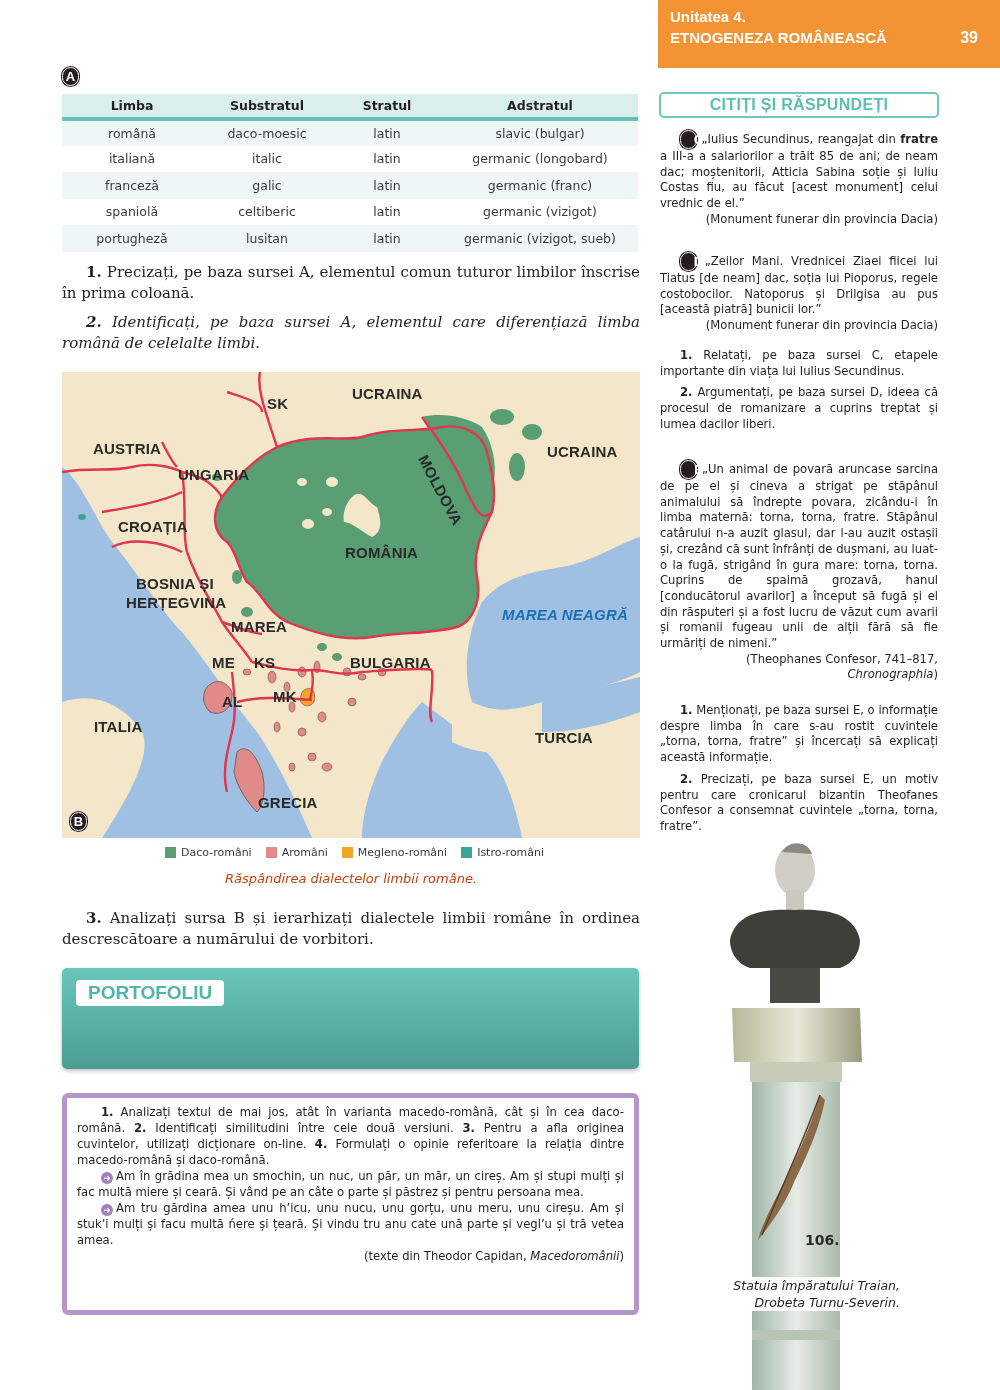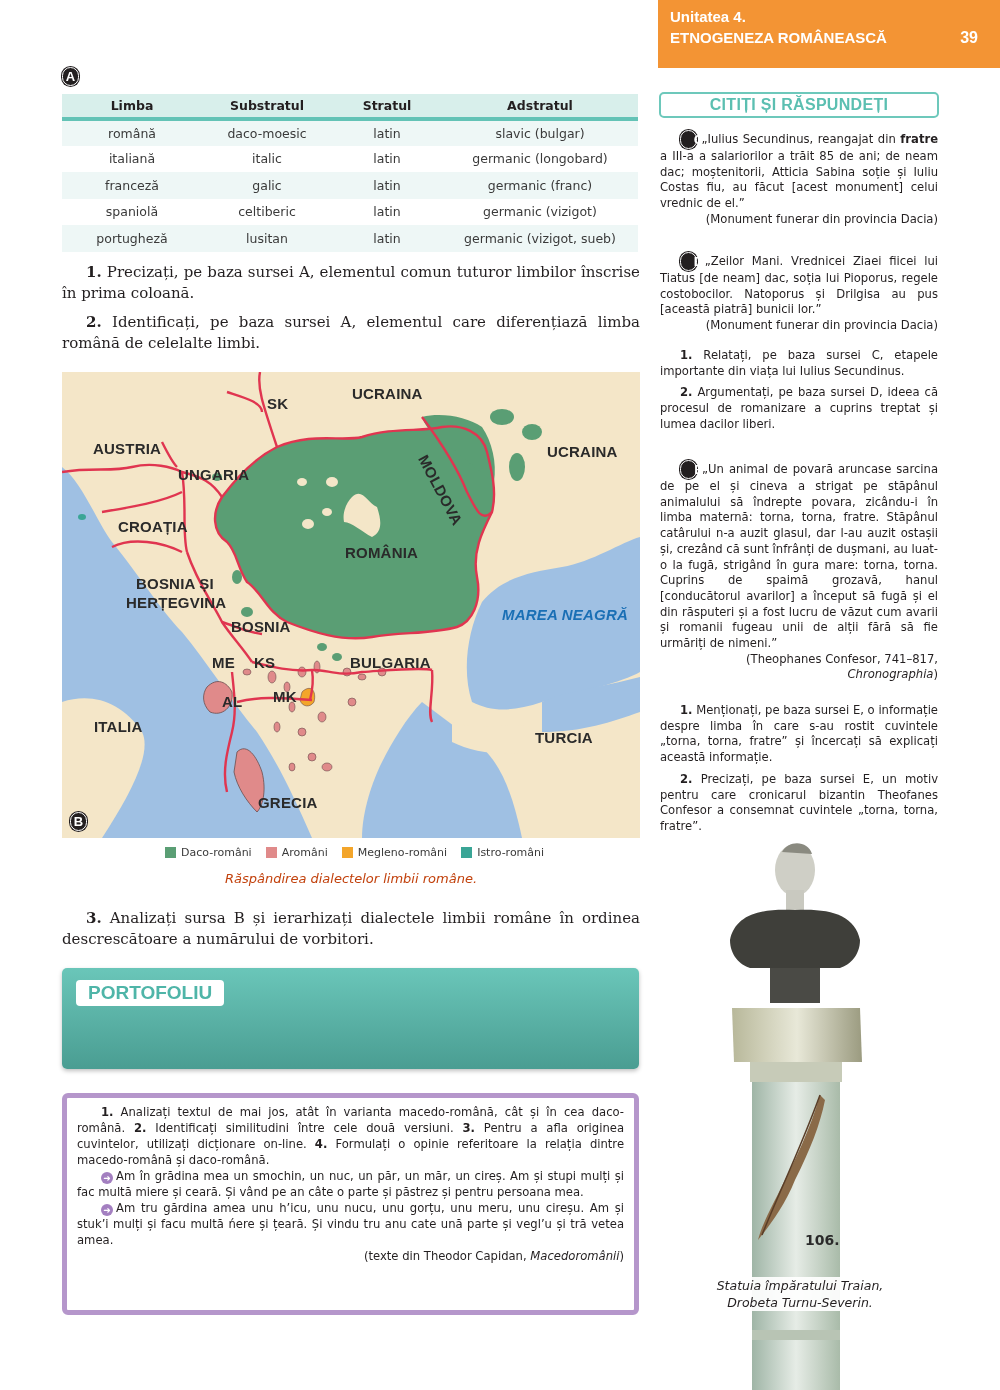--- a/index.html
+++ b/index.html
@@ -46,21 +46,21 @@
   .micii .src { text-align: right; text-indent: 0; }
 
   .citit-box { position: absolute; left: 659px; top: 92px; width: 280px; height: 26px; border: 2px solid #6dc8bb; border-radius: 5px; text-align: center; font-family: "Liberation Sans", sans-serif; font-weight: bold; font-size: 16px; line-height: 22px; color: #5bbfb1; letter-spacing: 0.3px; }
 
   .rc { position: absolute; left: 660px; width: 278px; font-family: "DejaVu Sans", sans-serif; font-size: 11.6px; line-height: 15.7px; color: #231f20; text-align: justify; }
   .rc .ind { text-indent: 20px; }
   .rc .right { text-align: right; }
   .rc b { font-weight: bold; }
 
   .statue { position: absolute; left: 700px; top: 830px; width: 200px; height: 560px; }
-  .statue-caption { position: absolute; left: 700px; top: 1277px; width: 200px; text-align: center; font-family: "DejaVu Sans", sans-serif; font-style: italic; font-size: 12.5px; line-height: 17px; color: #231f20; background: rgba(255,255,255,0.92); }
+  .statue-caption { position: absolute; left: 700px; top: 1277px; width: 200px; text-align: right; font-family: "DejaVu Sans", sans-serif; font-style: italic; font-size: 12.5px; line-height: 17px; color: #231f20; background: rgba(255,255,255,0.92); }
 </style>
 </head>
 <body>
 
 <div class="header-tab">
   <div class="unit">Unitatea 4.</div>
   <div class="row2">
     <span>ETNOGENEZA ROMÂNEASCĂ</span>
     <span class="pagenum">39</span>
   </div>
@@ -114,21 +114,21 @@
       <td>latin</td>
       <td>germanic (vizigot, sueb)</td>
     </tr>
   </tbody>
 </table>
 
 <p class="serif-q" style="top:262px;">
   <b>1.</b>
   <span>Precizați, pe baza sursei A, elementul comun tuturor limbilor înscrise în prima coloană.</span>
 </p>
-<p class="serif-q" style="top:312px;">
+<p class="serif-q" style="top:312px;font-style:italic;">
   <b>2.</b>
   <span>Identificați, pe baza sursei A, elementul care diferențiază limba română de celelalte limbi.</span>
 </p>
 
 <div class="map">
   <svg width="578" height="466" viewBox="0 0 578 466">
 
     <path d="M0,95 C20,110 35,150 50,170 C75,200 100,240 120,260 C145,290 170,330 195,360 C215,390 230,420 250,466 L0,466 Z" fill="#9fc0e3"></path>
     <path d="M0,330 C30,320 60,330 80,360 C90,380 70,420 40,466 L0,466 Z" fill="#f4e6c8"></path>
     <path d="M420,230 C440,205 470,200 500,195 C530,190 560,170 578,165 L578,300 C560,310 520,320 480,330 C450,340 430,340 410,330 C400,300 405,260 420,230 Z" fill="#9fc0e3"></path>
@@ -202,21 +202,21 @@
   <span class="lbl" style="left:290px;top:13px;">UCRAINA</span>
   <span class="lbl" style="left:31px;top:68px;">AUSTRIA</span>
   <span class="lbl" style="left:368px;top:80px;transform:rotate(62deg);transform-origin:left top;">MOLDOVA</span>
   <span class="lbl" style="left:485px;top:71px;">UCRAINA</span>
   <span class="lbl" style="left:116px;top:94px;">UNGARIA</span>
   <span class="lbl" style="left:56px;top:146px;">CROAȚIA</span>
   <span class="lbl" style="left:283px;top:172px;">ROMÂNIA</span>
   <span class="lbl" style="left:74px;top:203px;">BOSNIA ȘI</span>
   <span class="lbl" style="left:64px;top:222px;">HERȚEGVINA</span>
   <span class="lbl sea" style="left:440px;top:234px;">MAREA NEAGRĂ</span>
-  <span class="lbl" style="left:169px;top:246px;">BOSNIA</span>
+  <span class="lbl" style="left:169px;top:246px;">MAREA</span>
   <span class="lbl" style="left:150px;top:282px;">ME</span>
   <span class="lbl" style="left:192px;top:282px;">KS</span>
   <span class="lbl" style="left:288px;top:282px;">BULGARIA</span>
   <span class="lbl" style="left:160px;top:321px;">AL</span>
   <span class="lbl" style="left:211px;top:316px;">MK</span>
   <span class="lbl" style="left:32px;top:346px;">ITALIA</span>
   <span class="lbl" style="left:473px;top:357px;">TURCIA</span>
   <span class="lbl" style="left:196px;top:422px;">GRECIA</span>
 
   <span class="badge badge-b">B</span>

